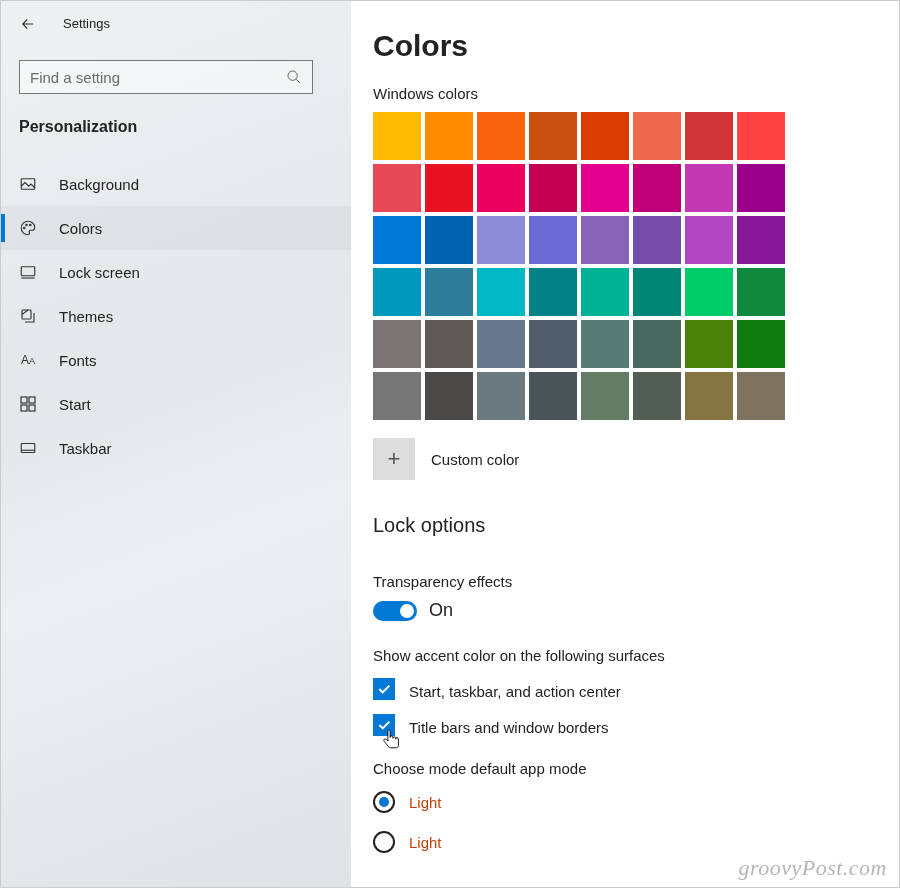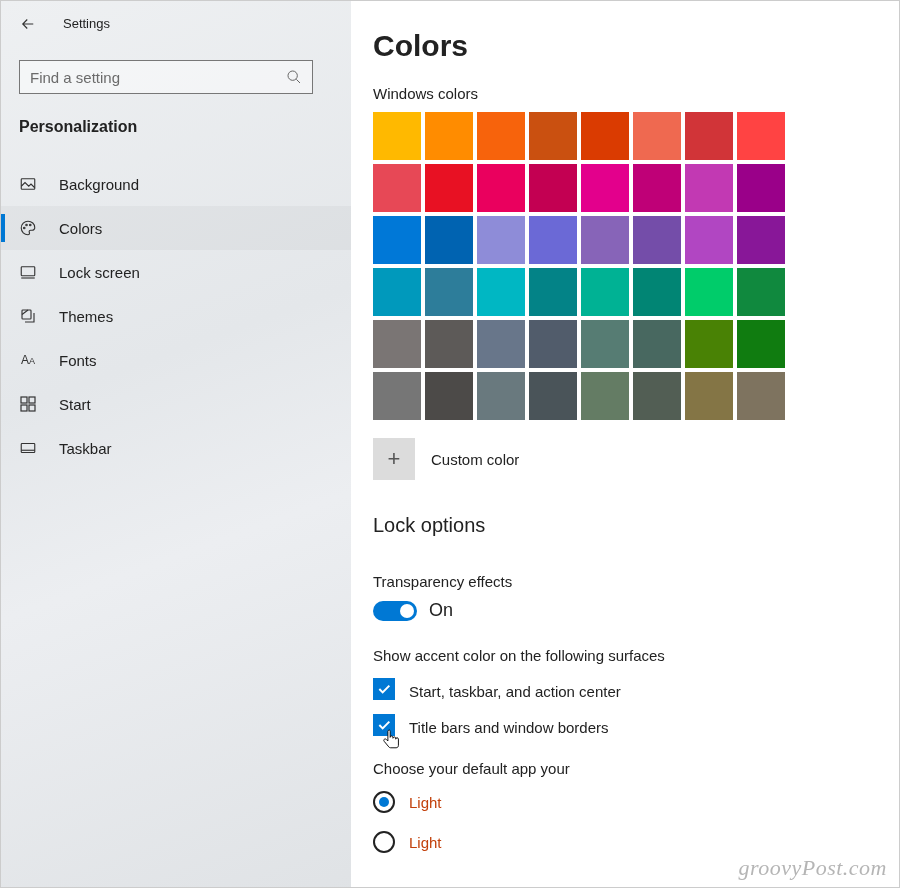--- a/index.html
+++ b/index.html
@@ -233,21 +233,21 @@
         </svg>
     </div>
     <div class="check-label">Title bars and window borders</div>
     <div class="cursor-hand" style="left:8px;top:14px">
       <svg width="22" height="26" viewBox="0 0 24 28">
           <path d="M9 2c-.8 0-1.5.7-1.5 1.5V14l-1.8-1.8c-.6-.6-1.6-.6-2.2 0-.6.6-.6 1.6 0 2.2l5 6c.5.6 1.2 1 2 1h6c1.4 0 2.5-1.1 2.5-2.5v-7c0-.8-.7-1.5-1.5-1.5S16 11.2 16 12v-1c0-.8-.7-1.5-1.5-1.5S13 10.2 13 11v-1c0-.8-.7-1.5-1.5-1.5S10 9.2 10 10V3.5C10 2.7 9.8 2 9 2z" fill="#fff" stroke="#000" stroke-width="1"></path>
         </svg>
     </div>
   </div>
 
-  <div class="opt-label" style="margin-top:24px">Choose your default app your</div>
+  <div class="opt-label" style="margin-top:24px">Choose mode default app mode</div>
 
   <div class="radio-row">
     <div class="radio selected">
         <div class="dot"></div>
       </div>
     <div class="radio-label">Light</div>
   </div>
 
   <div class="radio-row" style="margin-top:18px">
     <div class="radio"></div>

